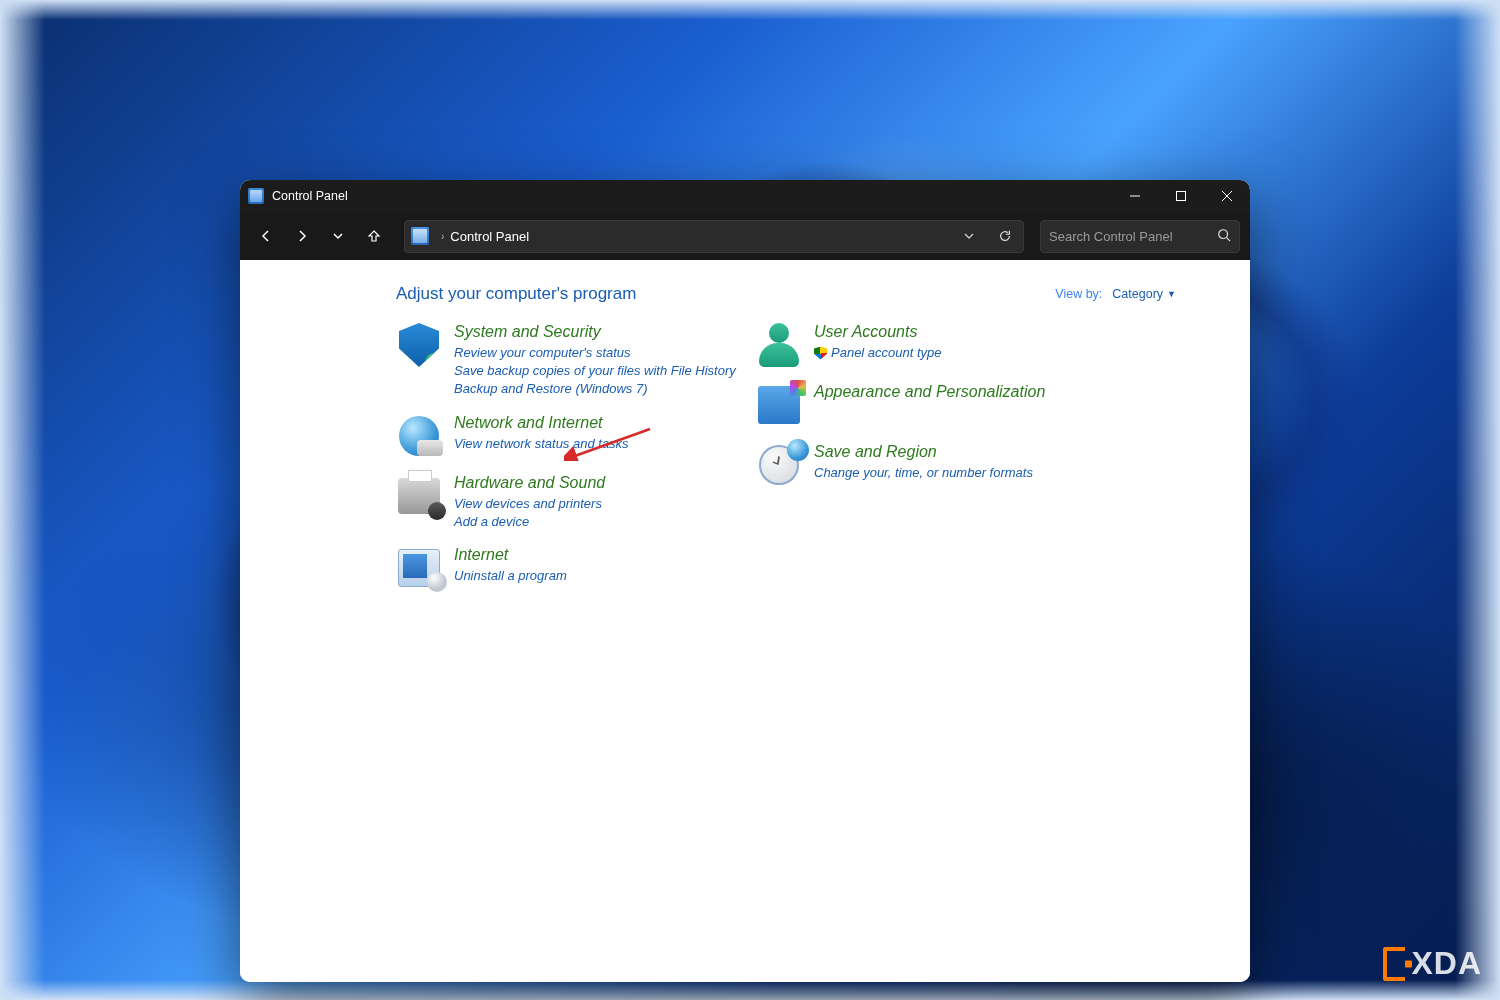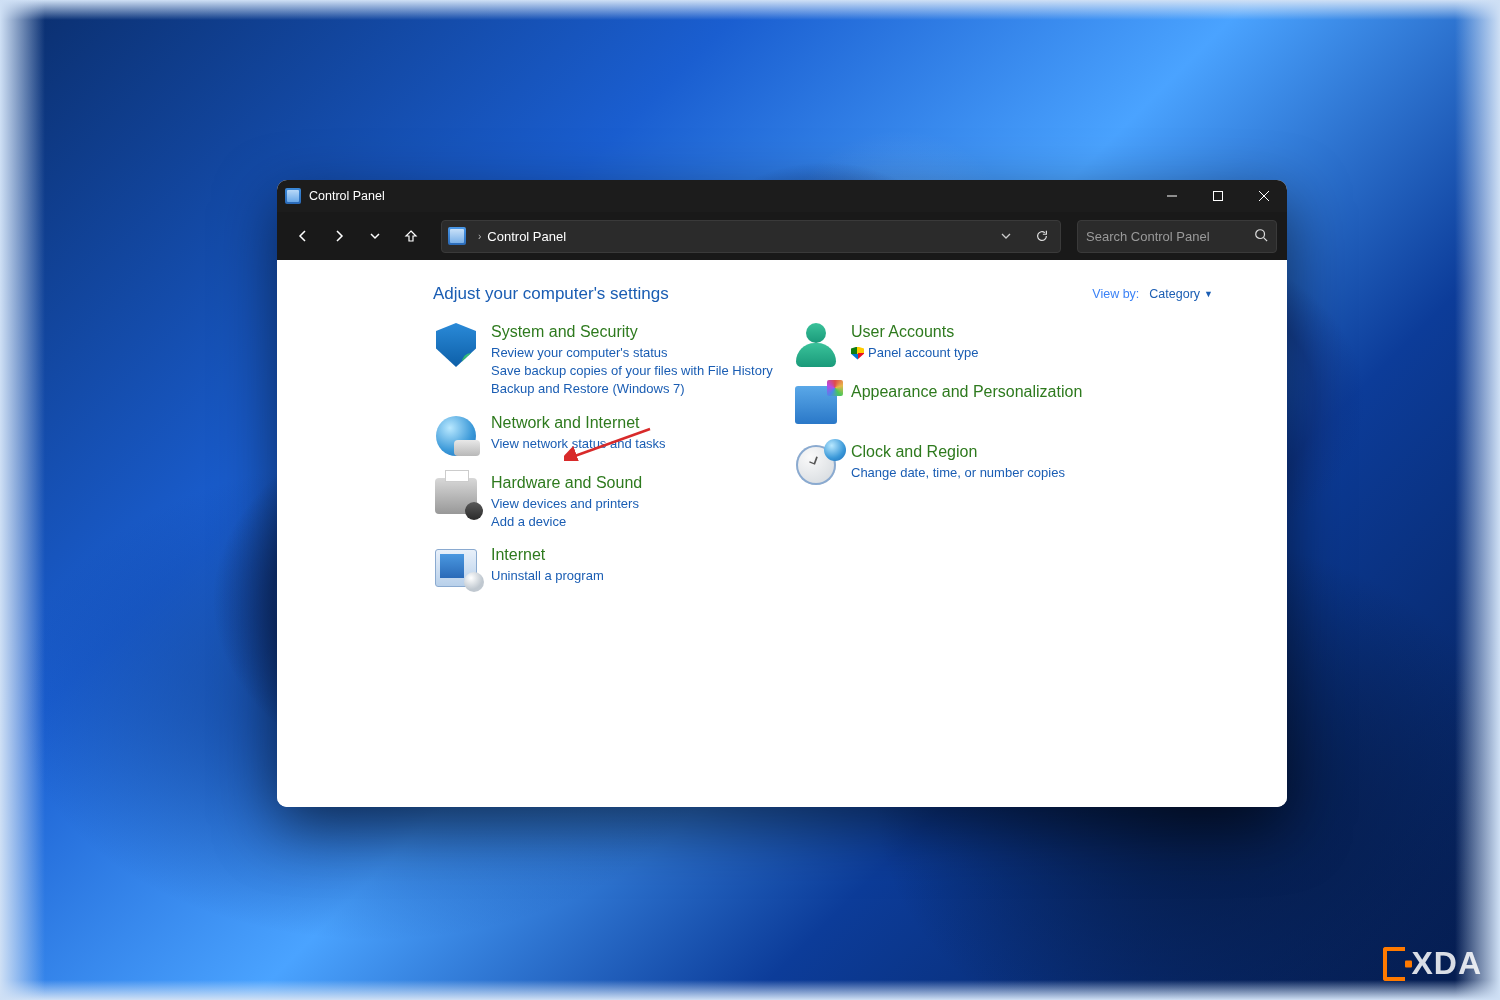--- a/index.html
+++ b/index.html
@@ -36,26 +36,26 @@
   }
   .edge-fade { position:absolute; inset:0;
     background: linear-gradient(to right, #cfe0f5 0%, transparent 3%, transparent 97%, #cfe0f5 100%),
                 linear-gradient(to bottom, #cfe0f5 0%, transparent 2%, transparent 98%, #cfe0f5 100%);
     pointer-events:none;
   }
 
   .window {
     position: absolute;
     left: 240px; top: 180px;
-    width: 1010px; height: 627px;
+    width: 1010px; height: 802px;
     border-radius: 10px;
     overflow: hidden;
     box-shadow: 0 20px 60px rgba(0,0,0,0.55);
     background: #ffffff;
-    display: flex; flex-direction: column; margin-left: 37px;
+    display: flex; flex-direction: column;
   }
   .titlebar {
     height: 32px;
     background: #1c1c1c;
     color: #fff;
     display: flex; align-items: center;
     padding-left: 8px;
     font-size: 12.5px;
   }
   .titlebar .app-icon {
@@ -133,21 +133,21 @@
   .viewby .val { color:#1a5db3; display:flex; align-items:center; gap:4px; }
   .viewby .val .dd { font-size:9px; }
 
   .cat-grid {
     display:grid;
     grid-template-columns: 350px 350px;
     column-gap: 10px;
     row-gap: 14px;
     align-items:start;
   }
-  .cat-item { display:flex; gap:12px; align-items:flex-start; }
+  .cat-item { display:flex; gap:12px; align-items:flex-start;font-style:italic; }
   .cat-icon { width:46px; height:46px; flex-shrink:0; display:flex; align-items:center; justify-content:center; }
   .cat-title { color:#2e7a1e; font-size:16px; margin-bottom:2px; line-height:1.25; }
   .cat-link { color:#1a5db3; font-size:13px; line-height:1.4; display:block; }
   .cat-link.shield { display:flex; align-items:center; gap:4px; }
   .shield-icon {
     width:13px;height:13px;display:inline-block;
     background: conic-gradient(#ffcc00 0deg 90deg, #e81123 90deg 180deg, #0078d4 180deg 270deg, #107c10 270deg 360deg);
     clip-path: polygon(50% 0%, 100% 15%, 100% 55%, 50% 100%, 0% 55%, 0% 15%);
   }
 
@@ -278,21 +278,21 @@
         <svg width="14" height="14" viewBox="0 0 16 16" fill="none">
             <circle cx="7" cy="7" r="5" stroke="#ddd" stroke-width="1.4"></circle>
             <line x1="11" y1="11" x2="15" y2="15" stroke="#ddd" stroke-width="1.4"></line>
           </svg>
       </span>
     </div>
   </div>
 
   <div class="content">
     <div class="heading-row">
-      <div class="page-heading">Adjust your computer's settings</div>
+      <div class="page-heading">Adjust your computer's program</div>
       <div class="viewby">
         <span class="lbl">View by:</span>
         <span class="val">
           <span>Category</span>
           <span class="dd">▼</span>
         </span>
       </div>
     </div>
 
     <div class="cat-grid">
@@ -366,22 +366,22 @@
           <div>
             <div class="cat-title">Appearance and Personalization</div>
           </div>
         </div>
 
         <div class="cat-item">
           <div class="cat-icon">
               <div class="ic-clock"></div>
             </div>
           <div>
-            <div class="cat-title">Clock and Region</div>
-            <a class="cat-link">Change date, time, or number copies</a>
+            <div class="cat-title">Save and Region</div>
+            <a class="cat-link">Change your, time, or number formats</a>
           </div>
         </div>
 
       </div>
     </div>
   </div>
 </div>
 
 <svg class="annotation-arrow" viewBox="0 0 90 36">
   <defs>

